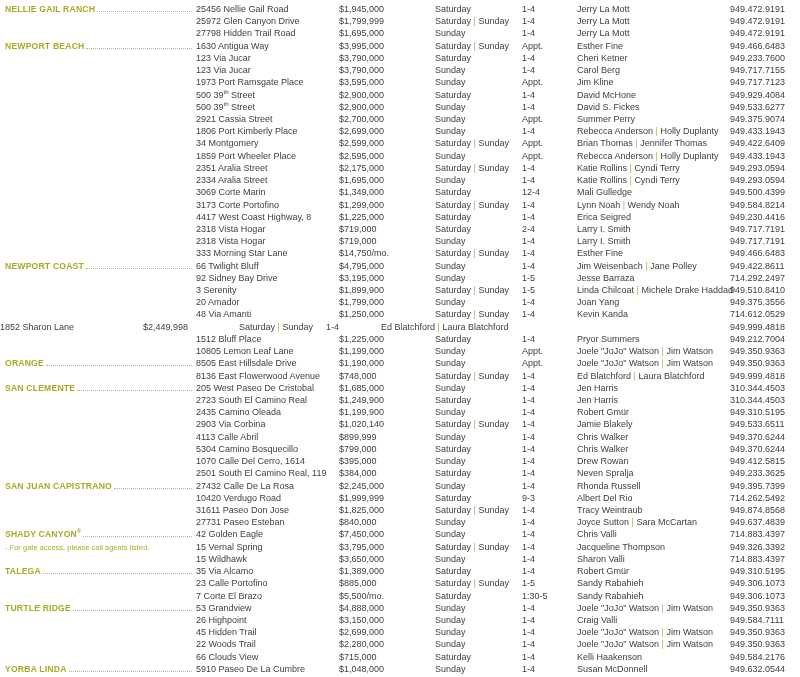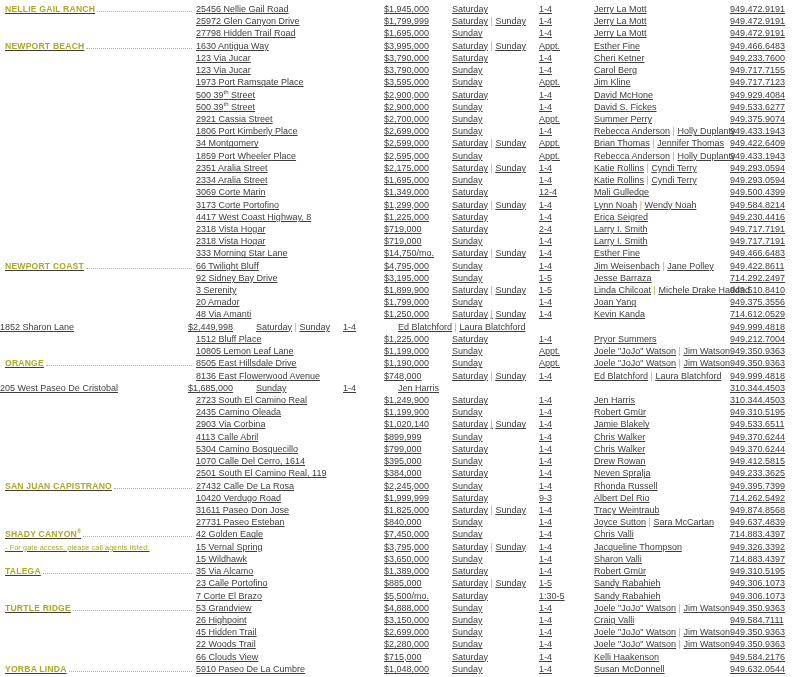--- a/index.html
+++ b/index.html
@@ -6,40 +6,40 @@
     --olive:#a8ab21;
     --sep:#c9a94e;
     --ink:#3e3e3e;
     --dots:#b5b687;
   }
   html,body{margin:0;padding:0;}
   body{
     width:800px;height:677px;background:#ffffff;overflow:hidden;
     font-family:"Liberation Sans",sans-serif;font-size:9px;color:var(--ink);
   }
-  .table{padding-top:3px;text-decoration:underline;}
+  .table{padding-top:3px;}
   .row{
     display:flex;align-items:baseline;height:12.22px;line-height:12.22px;
     white-space:nowrap;
   }
   .col-label{
     width:196px;box-sizing:border-box;padding-left:5px;
     display:flex;align-items:baseline;overflow:hidden;flex:none;
   }
   .section-label{
     color:var(--olive);font-weight:bold;font-size:8.6px;letter-spacing:.2px;
   }
   .section-label sup{font-size:5.5px;vertical-align:super;line-height:0;}
   .leader{
     flex:1;border-bottom:1px dotted var(--dots);margin:0 4px 2px 2px;height:1px;
   }
   .section-note{color:var(--olive);font-size:7.3px;letter-spacing:.1px;}
   .col-address{width:143px;flex:none;overflow:hidden;}
   .col-address sup{font-size:6px;vertical-align:super;line-height:0;}
-  .col-price{width:68px;flex:none;margin-left:45px;}
+  .col-price{width:96px;flex:none;}
   .col-day{width:87px;flex:none;}
   .col-time{width:55px;flex:none;}
   .col-agents{flex:1;min-width:0;}
   .col-phone{width:70px;flex:none;box-sizing:border-box;text-align:left;padding-right:6px;}
   .sep{color:var(--sep);padding:0 2.5px;}
 </style>
 </head>
 <body>
 
 <div class="table" id="listings-table">
@@ -327,20 +327,24 @@
     <div class="row">
       <div class="col-label"></div>
       <div class="col-address">8136 East Flowerwood Avenue</div>
       <div class="col-price">$748,000</div>
       <div class="col-day"><span>Saturday</span><span class="sep">|</span><span>Sunday</span></div>
       <div class="col-time">1-4</div>
       <div class="col-agents"><span>Ed Blatchford</span><span class="sep">|</span><span>Laura Blatchford</span></div>
       <div class="col-phone">949.999.4818</div>
     </div>
     <div class="row">
+      <div class="col-label">
+        <span class="section-label">SAN CLEMENTE</span>
+        <span class="leader"></span>
+      </div>
       <div class="col-address">205 West Paseo De Cristobal</div>
       <div class="col-price">$1,685,000</div>
       <div class="col-day"><span>Sunday</span></div>
       <div class="col-time">1-4</div>
       <div class="col-agents"><span>Jen Harris</span></div>
       <div class="col-phone">310.344.4503</div>
     </div>
     <div class="row">
       <div class="col-label"></div>
       <div class="col-address">2723 South El Camino Real</div>

